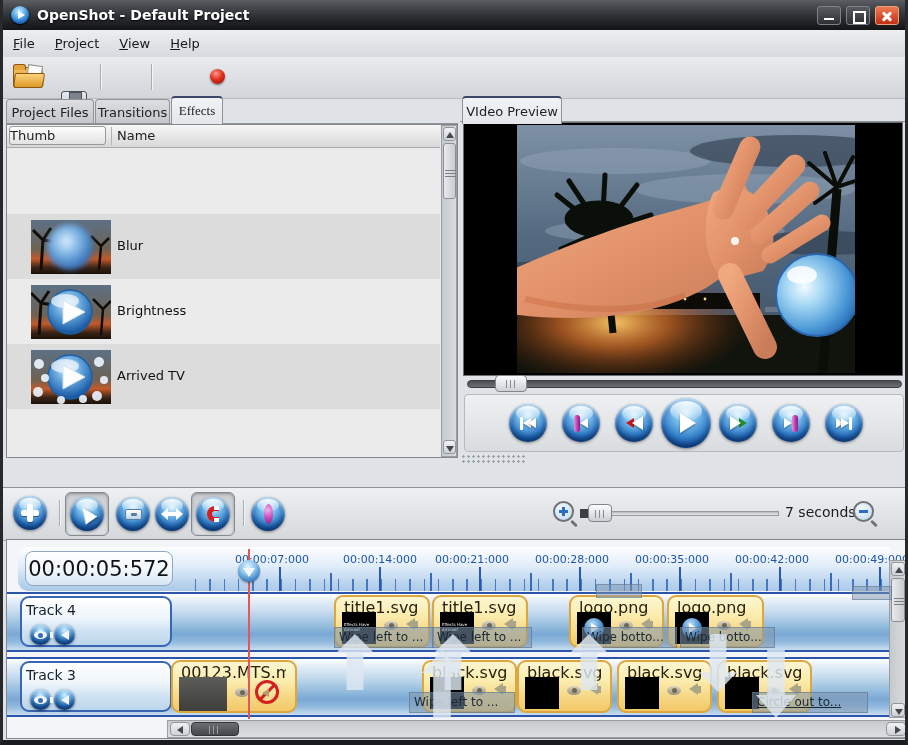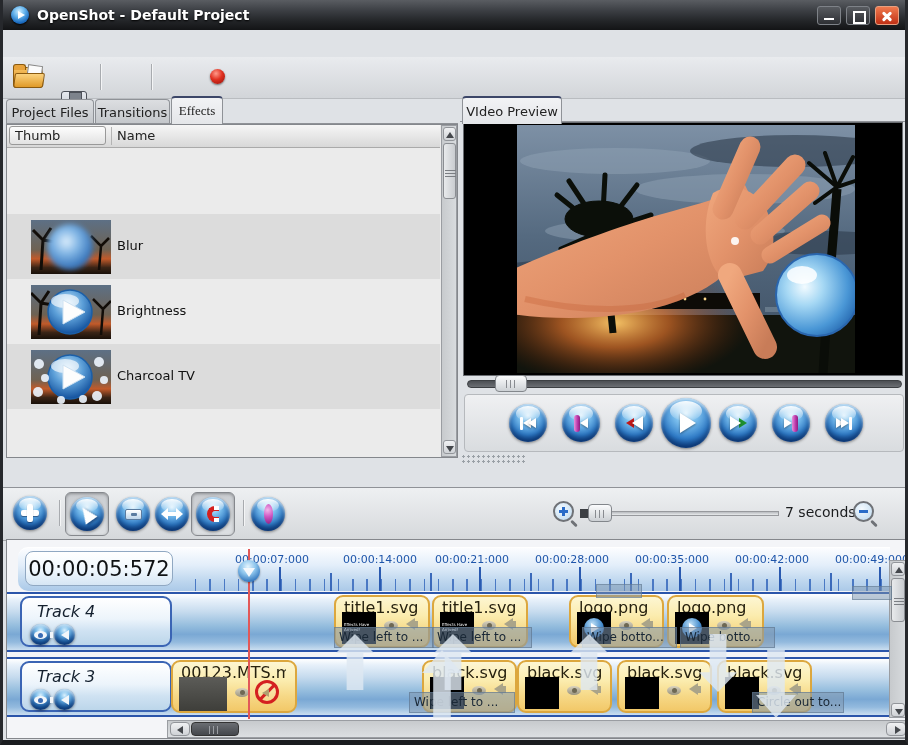--- a/index.html
+++ b/index.html
@@ -66,21 +66,21 @@
   .tab{position:absolute;height:25px;box-sizing:border-box;border:1px solid #8f9297;border-bottom:none;
     border-radius:4px 4px 0 0;background:linear-gradient(#dcdee1,#c3c6ca);
     font-size:13px;color:#222;display:flex;align-items:center;justify-content:center;}
   .tab.active{background:linear-gradient(#f2f3f5,#e4e6e9);border-top:2px solid #3c4668;height:28px;z-index:3;}
   .tabline{position:absolute;height:1px;background:#8f9297;}
   
   #list{left:3px;top:124px;width:452px;height:334px;background:#ebebeb;border:1px solid #84878c;box-sizing:border-box;}
   #list-header{position:absolute;left:0;top:0;width:433px;height:22px;background:linear-gradient(#f6f6f6,#d8d8d8);
     border-bottom:1px solid #aaa;font-size:13px;color:#222;}
   #thumb-col{position:absolute;left:2px;top:1px;width:97px;height:19px;border:1px solid #999;border-radius:3px;
-    background:linear-gradient(#fdfdfd,#e2e2e2);display:flex;align-items:center;padding-left:5px;box-sizing:border-box;}
+    background:linear-gradient(#fdfdfd,#e2e2e2);display:flex;align-items:center;box-sizing:border-box;}
   #name-col{position:absolute;left:110px;top:3px;}
   .hsep{position:absolute;left:104px;top:2px;width:1px;height:18px;background:#b4b4b4;}
   .erow{position:absolute;left:0;width:433px;height:65px;}
   .erow.alt{background:#dcdcdc;} .erow .nm{position:absolute;left:110px;top:24px;font-size:13px;color:#111;}
   .erow svg{position:absolute;left:24px;top:6px;}
   
   .sb-track{background:linear-gradient(90deg,#c7cacd,#d8dbde);border:1px solid #9a9da2;box-sizing:border-box;}
   .sb-btn{position:absolute;background:linear-gradient(#f0f1f3,#cfd2d6);border:1px solid #92959a;border-radius:3px;box-sizing:border-box;}
   .sb-thumb{position:absolute;background:linear-gradient(90deg,#e8eaec,#c9ccd0);border:1px solid #8b8e93;border-radius:3px;box-sizing:border-box;}
   .tri{width:0;height:0;position:absolute;}
@@ -152,21 +152,21 @@
   #minor-ticks{position:absolute;left:176.5px;top:31px;width:700px;height:12px;
     background:repeating-linear-gradient(90deg,#4a79c4 0 1.4px,transparent 1.4px 14.2857px);}
   #major-ticks{position:absolute;left:261px;top:19px;width:620px;height:24px;
     background:repeating-linear-gradient(90deg,#2a5ab0 0 2px,transparent 2px 100px);}
   #mid-ticks{position:absolute;left:311.5px;top:25px;width:580px;height:18px;
     background:repeating-linear-gradient(90deg,#3a69ba 0 1.6px,transparent 1.6px 100px);}
   .track-band{position:absolute;left:0;width:884px;border-top:2px solid #2b55aa;border-bottom:2px solid #2b55aa;
     background:linear-gradient(180deg,#ffffff 0%,#e8f1fa 10%,#c6dbee 32%,#96bede 56%,#7aa8d4 72%,#93bade 86%,#cadef0 100%);box-sizing:border-box;}
   .track-head{position:absolute;left:13px;width:152px;height:51px;border-radius:9px;border:2px solid #3a64b4;
     background:linear-gradient(180deg,#ffffff,#ecf4fb 45%,#cfe2f2 70%,#bcd6ea);box-sizing:border-box;}
-  .track-name{position:absolute;left:15px;top:4px;font-size:16px;color:#14202e;font-style:italic;}
+  .track-name{position:absolute;left:4px;top:4px;font-size:14px;color:#14202e;}
   .torb{width:21px;height:21px;}
   .w-eye{position:relative;width:13px;height:8px;background:#f2f6fa;border-radius:50%;}
   .w-eye::after{content:'';position:absolute;left:4px;top:2px;width:5px;height:5px;border-radius:50%;background:#3a6cb4;}
   .w-spk{width:0;height:0;border-right:8px solid #f2f6fa;border-top:5px solid transparent;border-bottom:5px solid transparent;position:relative;}
   .w-spk::after{content:'';position:absolute;left:-11px;top:-3px;width:3px;height:6px;background:#f2f6fa;}
   
   .clip{position:absolute;height:53px;border-radius:9px;border:2px solid #dca73e;box-sizing:border-box;
     background:linear-gradient(180deg,#fdf6d2 0%,#fbecae 38%,#f6d886 70%,#f2c868 100%);z-index:3;}
   .clip .lbl{position:absolute;left:8px;top:1px;font-size:16px;color:#26210f;white-space:nowrap;overflow:hidden;max-width:86%;}
   .clip .th{position:absolute;left:6px;top:15px;width:34px;height:32px;background:#000;overflow:hidden;}
@@ -214,20 +214,26 @@
       <span class="winbtn">
           <span class="box"></span>
         </span>
       <span class="winbtn close">
           <span class="x1"></span>
           <span class="x2"></span>
         </span>
     </span>
   </div>
 
+  <div class="abs" id="menubar">
+    <span class="menu-item"><u>F</u>ile</span>
+    <span class="menu-item"><u>P</u>roject</span>
+    <span class="menu-item"><u>V</u>iew</span>
+    <span class="menu-item"><u>H</u>elp</span>
+  </div>
 
   <div class="abs" id="toolbar">
     <div class="abs ic-folder" style="left:10px;top:7px;">
       <span class="back"></span>
         <span class="doc"></span>
         <span class="tab"></span>
         <span class="front"></span>
     </div>
     <div class="abs ic-floppy" style="left:58px;top:8px;">
       <span class="shutter"></span>
@@ -317,21 +323,21 @@
           <circle cx="8" cy="14" r="5"></circle>
             <circle cx="14" cy="28" r="4"></circle>
             <circle cx="7" cy="42" r="5"></circle>
           <circle cx="68" cy="12" r="5"></circle>
             <circle cx="73" cy="30" r="4"></circle>
             <circle cx="66" cy="46" r="5"></circle>
           <circle cx="30" cy="50" r="4"></circle>
             <circle cx="52" cy="49" r="4"></circle>
         </g>
       </svg>
-      <span class="nm">Charcoal TV</span>
+      <span class="nm">Arrived TV</span>
     </div>
 
 
     <div class="abs sb-track" style="left:434px;top:0px;width:16px;height:332px;">
       <div class="sb-btn" style="left:1px;top:1px;width:13px;height:14px;">
           <span class="tri up" style="left:2px;top:4px;"></span>
         </div>
       <div class="sb-thumb" style="left:1px;top:17px;width:13px;height:56px;">
         <span class="grip-h" style="left:1px;top:24px;background:repeating-linear-gradient(0deg,#7b7e83 0 1px,transparent 1px 3px);width:11px;height:9px;"></span>
       </div>
@@ -661,21 +667,21 @@
       <span class="th"></span>
       <span class="mini-eye" style="left:48px;top:24px;"></span>
       <span class="mini-spk" style="left:70px;top:21px;"></span>
     </div>
 
     <div class="trans" style="left:327px;top:87px;width:100px;height:21px;">Wipe left to ...</div>
     <div class="trans" style="left:425px;top:87px;width:100px;height:21px;">Wipe left to ...</div>
     <div class="trans" style="left:575px;top:87px;width:95px;height:21px;">Wipe botto...</div>
     <div class="trans" style="left:673px;top:87px;width:95px;height:21px;">Wipe botto...</div>
     <div class="trans" style="left:402px;top:152px;width:106px;height:21px;">Wipe left to ...</div>
-    <div class="trans" style="left:745px;top:152px;width:92px;height:21px;">Circle out to...</div>
+    <div class="trans" style="left:745px;top:152px;width:116px;height:21px;text-decoration:underline;">Circle out to...</div>
     <div class="tbox" style="left:589px;top:44px;width:44px;height:12px;"></div>
     <div class="tbox" style="left:845px;top:46px;width:38px;height:12px;"></div>
 
     <div class="arrow up" style="left:329px;top:94px;width:38px;height:56px;"></div>
     <div class="arrow up" style="left:427px;top:94px;width:38px;height:56px;"></div>
     <div class="arrow up" style="left:563px;top:94px;width:38px;height:56px;"></div>
     <div class="arrow down" style="left:692px;top:94px;width:38px;height:58px;"></div>
     <div class="arrow up" style="left:415px;top:110px;width:40px;height:68px;"></div>
     <div class="arrow down" style="left:749px;top:110px;width:40px;height:68px;"></div>
 

